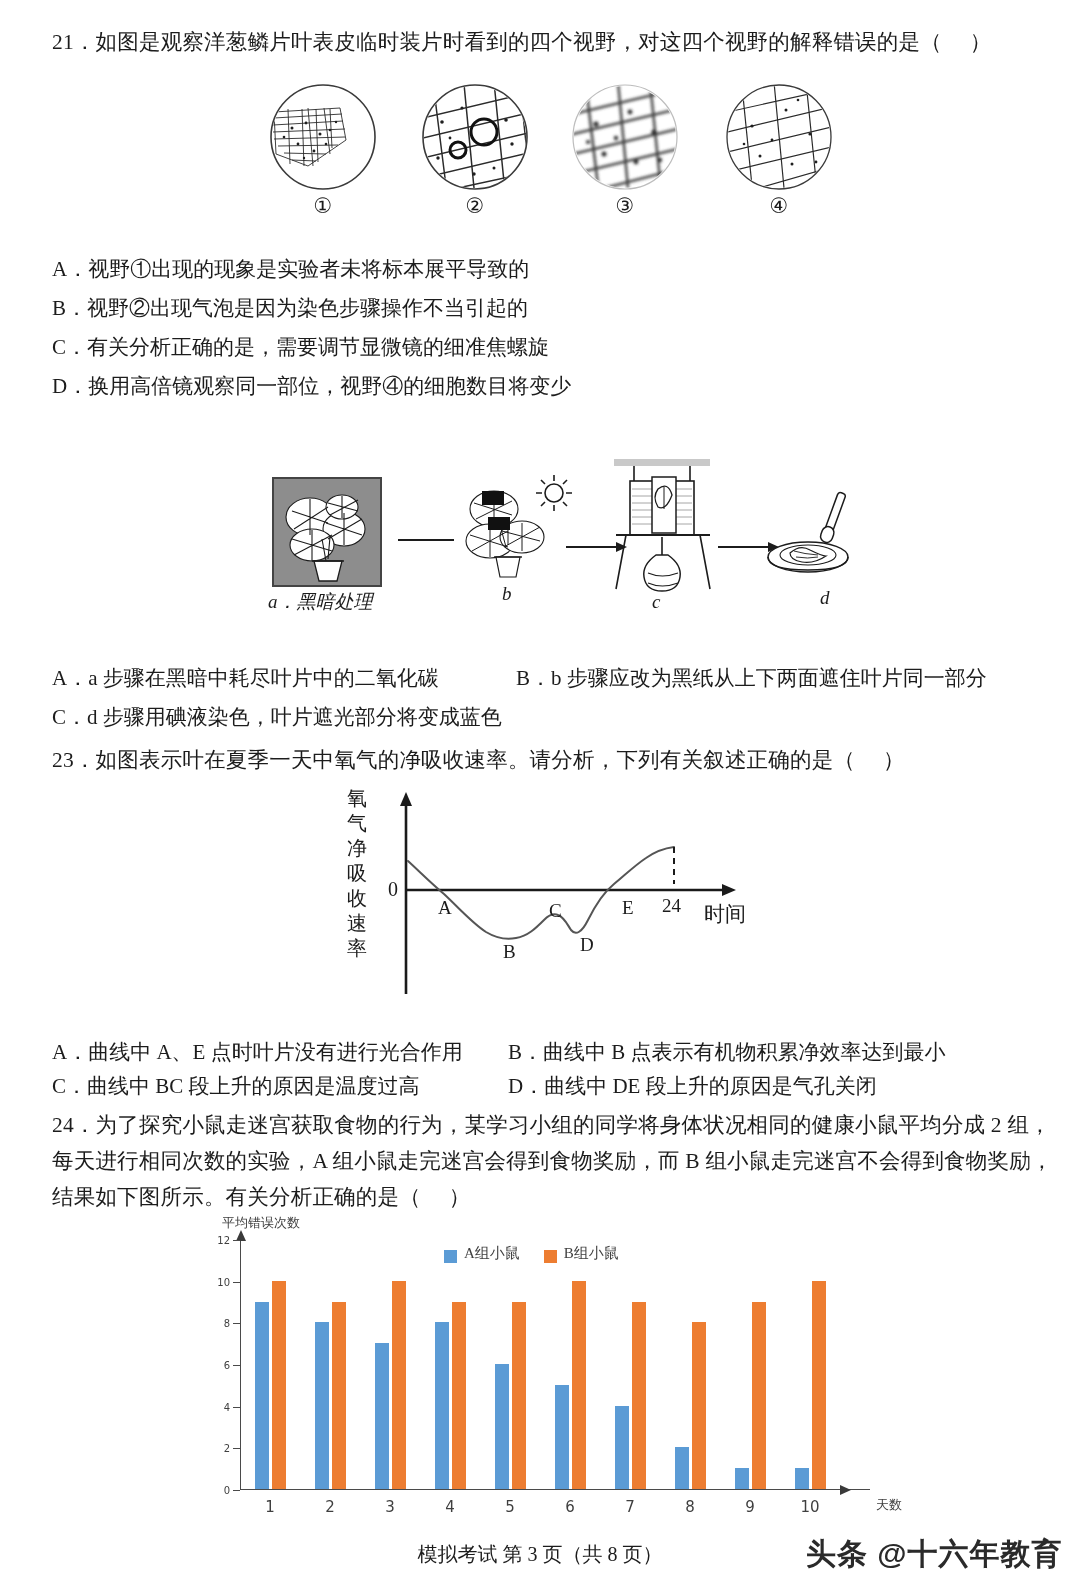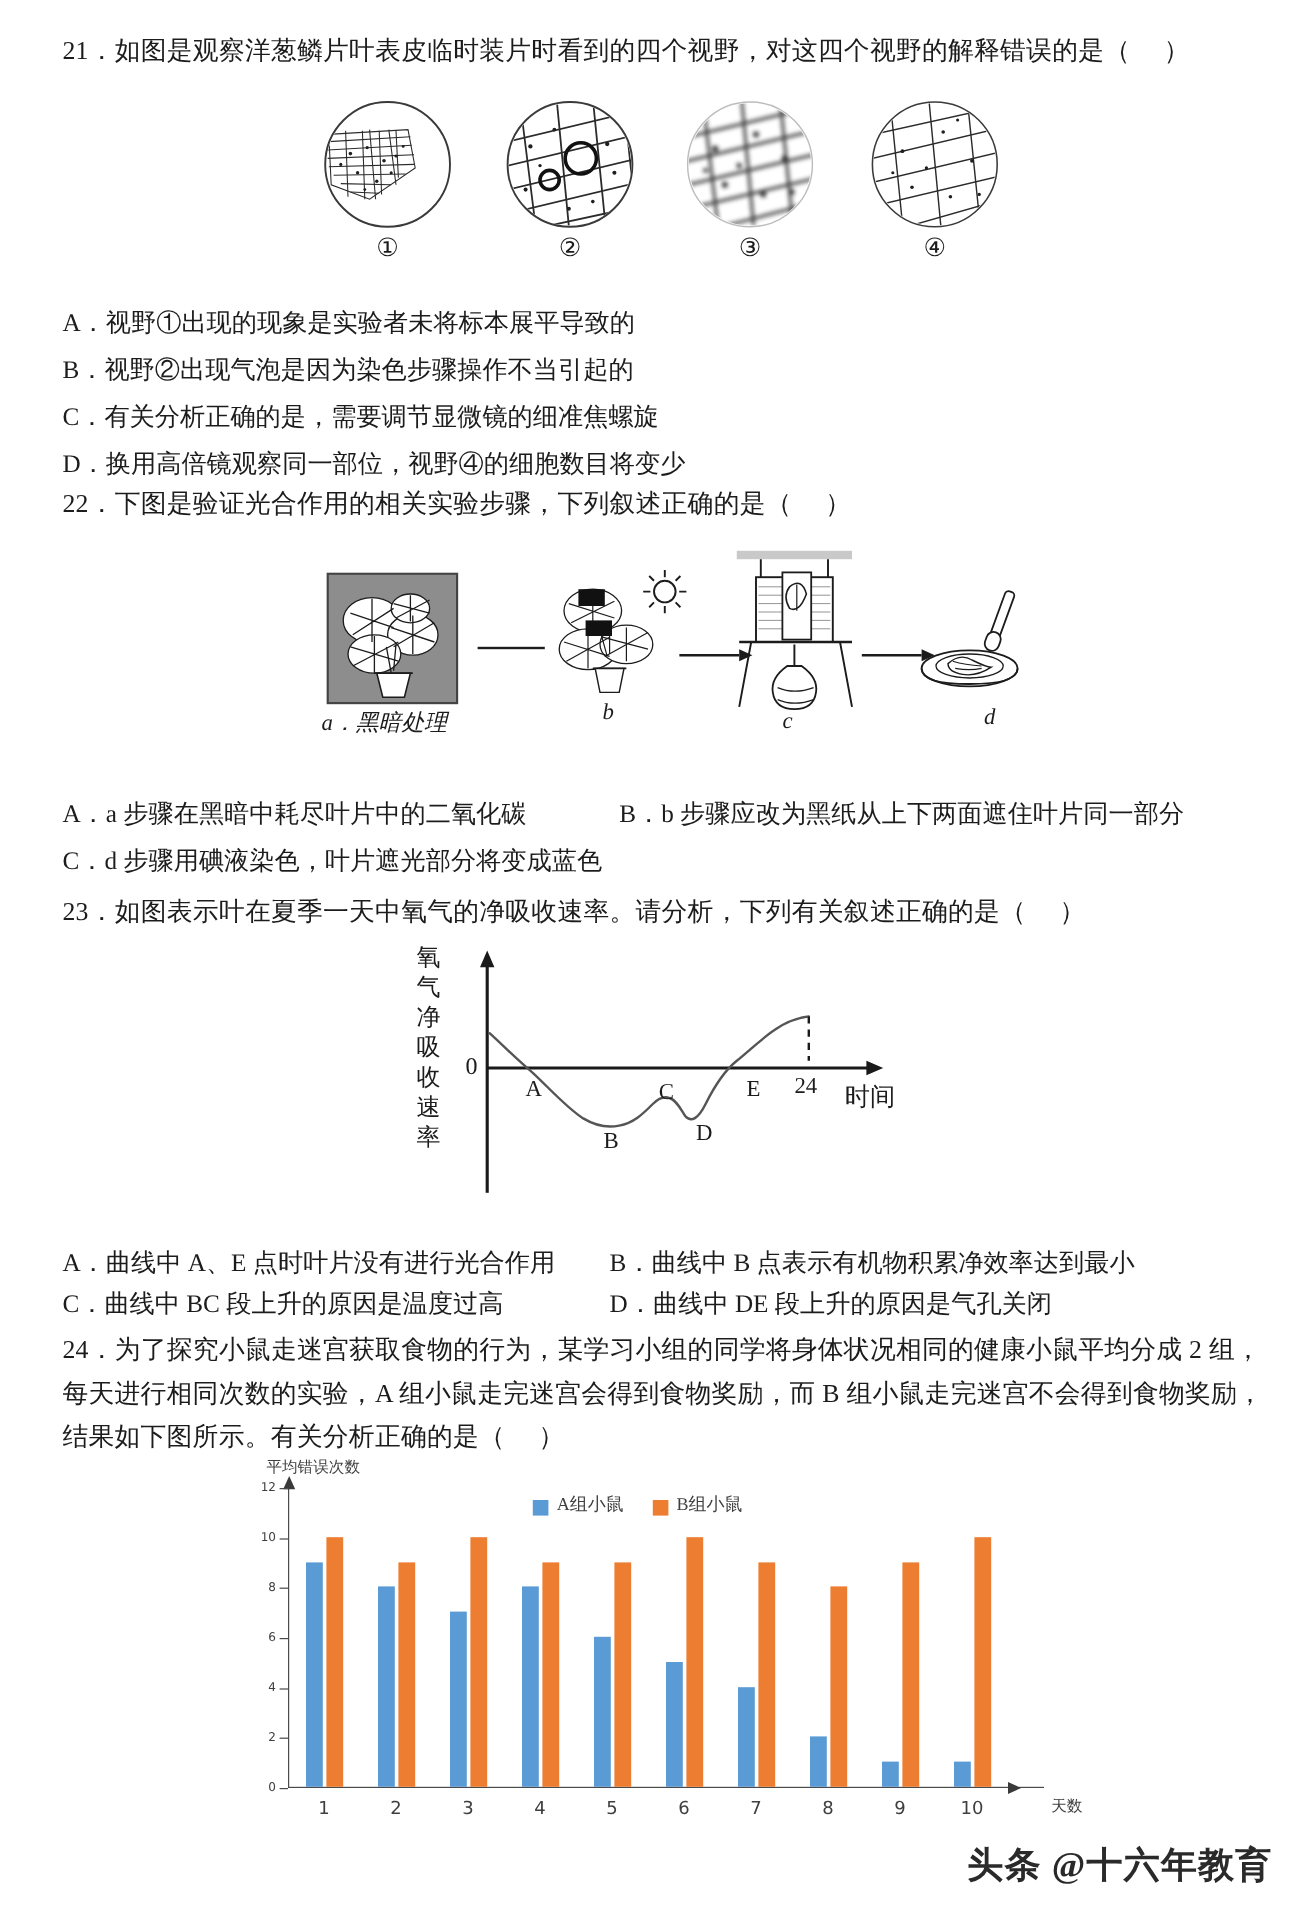--- a/index.html
+++ b/index.html
@@ -188,21 +188,21 @@
     width: 1080px;
     text-align: center;
     font-size: 20px;
     color: #1c1c1c;
     font-family: "Liberation Serif", serif;
   }
   .watermark {
     position: absolute;
     left: 806px; top: 1534px;
     font-size: 30px;
-    font-family: Liberation Serif, serif;
+    font-family: Liberation Sans, sans-serif;
     font-weight: bold;
     color: #2a2a2a;
     letter-spacing: 1px;
     white-space: nowrap;
   }
 </style>
 </head>
 <body>
 
 <div class="page">
@@ -322,21 +322,20 @@
       </svg>
       <div class="scope-label">④</div>
     </div>
   </div>
 
   <div class="opt" style="left:52px; top:255px;">A．视野①出现的现象是实验者未将标本展平导致的</div>
   <div class="opt" style="left:52px; top:294px;">B．视野②出现气泡是因为染色步骤操作不当引起的</div>
   <div class="opt" style="left:52px; top:333px;">C．有关分析正确的是，需要调节显微镜的细准焦螺旋</div>
   <div class="opt" style="left:52px; top:372px;">D．换用高倍镜观察同一部位，视野④的细胞数目将变少</div>
 
-  <div class="q-text" style="left:52px; top:405px;">22．下图是验证光合作用的相关实验步骤，下列叙述正确的是（     ）</div>
 
   <div class="steps">
 
     <div class="step" style="left:272px; top:22px;">
       <svg width="110" height="110" viewBox="0 0 110 110">
         <rect x="1" y="1" width="108" height="108" fill="#8d8d8d" stroke="#444" stroke-width="2"></rect>
         <g stroke="#1c1c1c" stroke-width="1.1" fill="#ffffff">
           <ellipse cx="38" cy="40" rx="24" ry="19"></ellipse>
           <ellipse cx="72" cy="52" rx="21" ry="17"></ellipse>
           <ellipse cx="40" cy="68" rx="22" ry="16"></ellipse>
@@ -544,15 +543,16 @@
           <div class="c24-xtlabel" style="left: 270px;">5</div>
           <div class="c24-xtlabel" style="left: 330px;">6</div>
           <div class="c24-xtlabel" style="left: 390px;">7</div>
           <div class="c24-xtlabel" style="left: 450px;">8</div>
           <div class="c24-xtlabel" style="left: 510px;">9</div>
           <div class="c24-xtlabel" style="left: 570px;">10</div>
         </div>
     </div>
   </div>
 
+  <div class="footer">模拟考试 第 3 页（共 8 页）</div>
   <div class="watermark">头条 @十六年教育</div>
 
 </div>
 
 </body></html>

